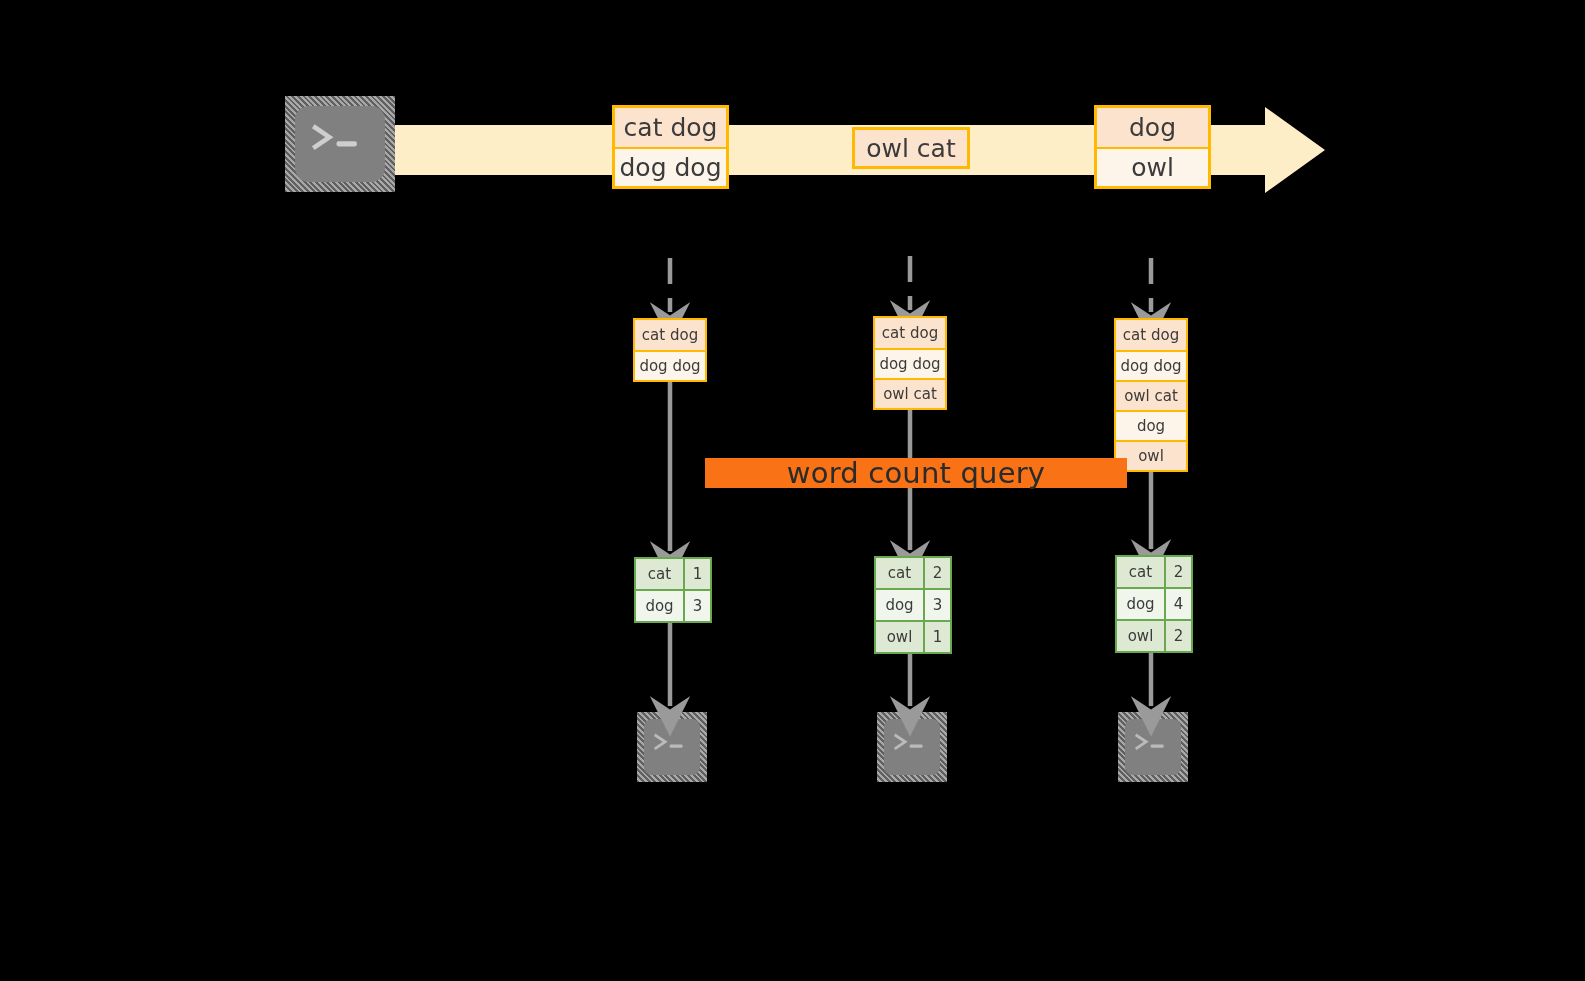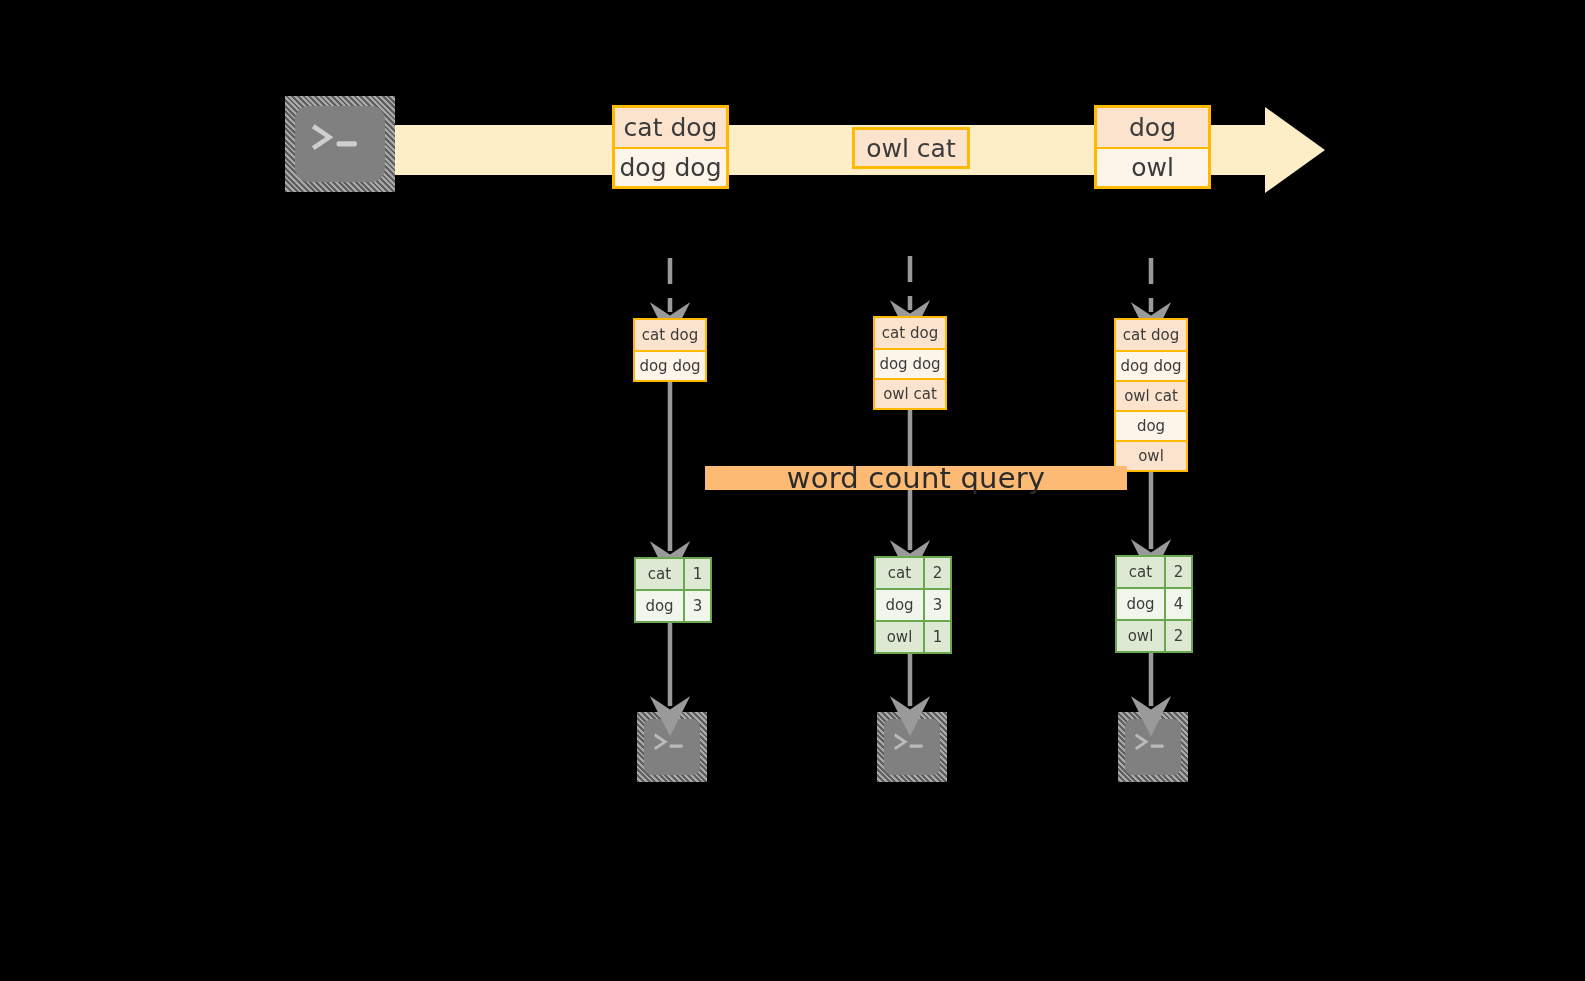--- a/index.html
+++ b/index.html
@@ -130,27 +130,26 @@
   #kv-1 { left: 617px; top: 557px; }
   #kv-2 { left: 857px; top: 556px; }
   #kv-3 { left: 1098px; top: 555px; }
 
   
   #query-band {
     position: absolute;
     left: 688px;
     top: 458px;
     width: 422px;
-    height: 24px;
-    background: #fdba74;
+    height: 30px;
+    background: #f97316;
     z-index: 8;
     display: flex;
     align-items: center;
     justify-content: center;
-    margin-top: 8px;
   }
   #query-band .label {
     font-size: 29px;
     color: #2b2b2b;
     white-space: nowrap;
     letter-spacing: 0.2px;
   }
 
   
   #term-b1 { left: 620px; top: 712px; }

